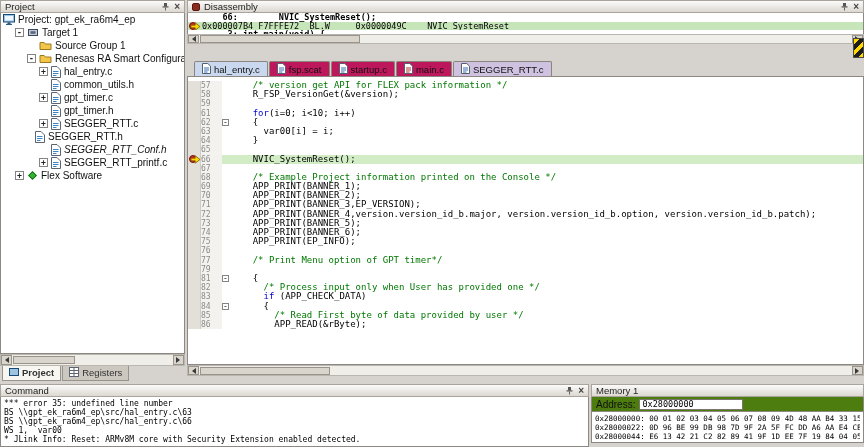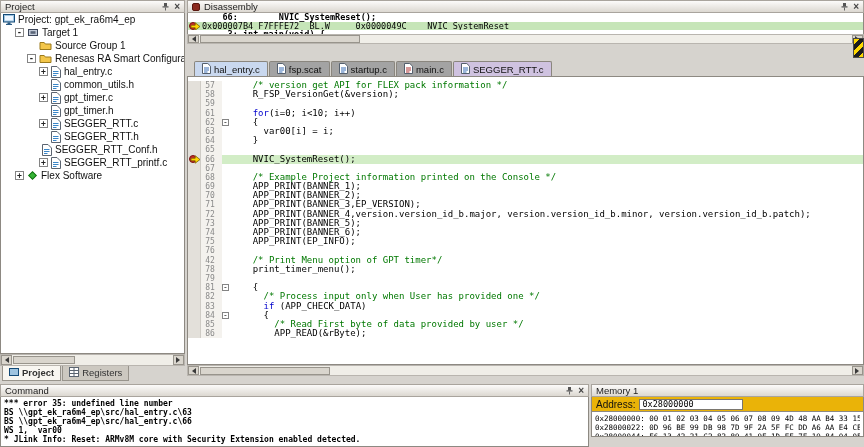--- a/index.html
+++ b/index.html
@@ -49,48 +49,48 @@
   .disasm-ico{width:8px;height:8px;background:#8c2b20;border:1px solid #5a170f;border-radius:2px;margin-right:4px;flex:none;}
   
   .bp-dot{position:absolute;left:1px;top:0;width:8px;height:8px;border-radius:50%;
        background:#c92a2a;border:1px solid #7a1212;}
   .cur-arrow{position:absolute;left:2px;top:0;}
   
   #editor-panel{left:187px;top:60px;width:677px;height:316px;}
   .tabbar{position:absolute;left:0;right:0;top:0;height:17px;display:flex;align-items:flex-end;
        padding-left:7px;border-bottom:1px solid #8d8982;background:#d6d3ce;}
   .etab{display:flex;align-items:center;gap:3px;height:15px;padding:0 7px;margin-right:1px;
-       border:1px solid #8a867e;border-bottom:none;border-radius:2px 2px 0 0;background:#a3a3a3;
+       border:1px solid #8a867e;border-bottom:none;border-radius:2px 2px 0 0;background:#be185d;
        font-size:9.5px;white-space:nowrap;}
   .etab.active{background:#c9d8ef;}
   .etab.purple{background:#cfc2e0;}
   #editor-body{top:17px;bottom:11px;border-top:none;padding-top:4px;
        font-family:"DejaVu Sans Mono",monospace;font-size:9px;}
   .ed-row{display:flex;height:9.2px;line-height:9.2px;}
   .ed-margin{width:13px;flex:none;background:#e3e0da;border-right:1px solid #cfccc6;position:relative;}
-  .ed-num{width:21px;flex:none;text-align:center;padding-right:3px;background:#f4f2ee;
+  .ed-num{width:21px;flex:none;text-align:left;padding-right:3px;background:#f4f2ee;
        color:#8a8a8a;font-size:8px;line-height:9.2px;}
   .ed-fold{width:9px;flex:none;background:#fff;position:relative;}
   .ed-code{flex:1;background:#fff;white-space:pre;overflow:hidden;color:#000;}
   .ed-row.cur .ed-code,.ed-row.cur .ed-fold{background:#d2edc6;}
   .tok-com{color:#007800;}
   .tok-kw{color:#0000cc;}
   .tok-p{color:#000;}
   .fold-box{position:absolute;left:0;top:1px;width:7px;height:7px;border:1px solid #848484;
        background:#fff;font:8px/5px "DejaVu Sans Mono",monospace;text-align:center;color:#222;}
   .mark-circle{position:absolute;left:2px;top:1px;width:7px;height:7px;border-radius:50%;
        background:#cac6c0;border:1px solid #6e6a64;}
   .ed-hscroll{position:absolute;left:0;right:0;bottom:0;height:11px;}
   
   #command-panel{left:0;top:384px;width:589px;height:63px;}
   #command-body{top:13px;bottom:0;padding:2px 3px;font-family:"DejaVu Sans Mono",monospace;font-size:8px;}
-  .cmd-line{height:9px;line-height:9px;white-space:pre;overflow:hidden;color:#000;font-weight:bold;}
-  
-  #memory-panel{left:591px;top:384px;width:273px;height:53px;}
-  .mem-addr-row{position:absolute;left:0;right:0;top:13px;height:15px;background:#eab308;
+  .cmd-line{height:9px;line-height:9px;white-space:pre;overflow:hidden;color:#000;}
+  
+  #memory-panel{left:591px;top:384px;width:273px;height:59px;}
+  .mem-addr-row{position:absolute;left:0;right:0;top:13px;height:15px;background:#4d7c0f;
        border:1px solid #8d8982;border-top:none;display:flex;align-items:center;padding:0 4px;gap:4px;}
   .mem-addr-row input{width:104px;height:11px;border:1px solid #7a766f;background:#fff;
        font:8.5px "DejaVu Sans Mono",monospace;padding:0 2px;}
   #memory-body{top:28px;bottom:0;padding:2px 3px;font-family:"DejaVu Sans Mono",monospace;font-size:7.5px;}
   .mem-row{height:9px;line-height:9px;white-space:pre;overflow:hidden;color:#000;}
 </style>
 </head>
 <body>
 
 <div class="app">
@@ -202,33 +202,33 @@
           <span class="ticon">
             <svg width="10" height="12">
               <path d="M0.5 0.5 H6 L9.5 4 V11.5 H0.5 Z" fill="#fff" stroke="#5b6470"></path>
               <rect x="2" y="5" width="5.5" height="1" fill="#3a86c8"></rect>
               <rect x="2" y="7" width="5.5" height="1" fill="#3a86c8"></rect>
               <rect x="2" y="9" width="3.5" height="1" fill="#3a86c8"></rect>
             </svg>
           </span>
           <span class="tlabel">SEGGER_RTT.c</span>
         </div>
-        <div class="tree-row" style="padding-left: 38px;">
+        <div class="tree-row" style="padding-left: 22px;">
           <span class="exp-sp"></span>
           <span class="ticon">
             <svg width="10" height="12">
               <path d="M0.5 0.5 H6 L9.5 4 V11.5 H0.5 Z" fill="#fff" stroke="#5b6470"></path>
               <rect x="2" y="5" width="5.5" height="1" fill="#3a86c8"></rect>
               <rect x="2" y="7" width="5.5" height="1" fill="#3a86c8"></rect>
               <rect x="2" y="9" width="3.5" height="1" fill="#3a86c8"></rect>
             </svg>
           </span>
           <span class="tlabel">SEGGER_RTT.h</span>
         </div>
-        <div class="tree-row" style="padding-left: 29px;">
+        <div class="tree-row" style="padding-left: 38px; font-style: italic;">
           <span class="exp-sp"></span>
           <span class="ticon">
             <svg width="10" height="12">
               <path d="M0.5 0.5 H6 L9.5 4 V11.5 H0.5 Z" fill="#fff" stroke="#5b6470"></path>
               <rect x="2" y="5" width="5.5" height="1" fill="#3a86c8"></rect>
               <rect x="2" y="7" width="5.5" height="1" fill="#3a86c8"></rect>
               <rect x="2" y="9" width="3.5" height="1" fill="#3a86c8"></rect>
             </svg>
           </span>
           <span class="tlabel">SEGGER_RTT_Conf.h</span>
@@ -455,21 +455,21 @@
         <div class="ed-row">
           <span class="ed-margin"></span>
           <span class="ed-num">71</span>
           <span class="ed-fold"></span>
           <span class="ed-code"><span class="tok-p">    APP_PRINT(BANNER_3,EP_VERSION);</span></span>
         </div>
         <div class="ed-row">
           <span class="ed-margin"></span>
           <span class="ed-num">72</span>
           <span class="ed-fold"></span>
-          <span class="ed-code"><span class="tok-p">    APP_PRINT(BANNER_4,version.version_id_b.major, version.version_id_b.minor, version.version_id_b.patch);</span></span>
+          <span class="ed-code"><span class="tok-p">    APP_PRINT(BANNER_4,version.version_id_b.major, version.version_id_b.option, version.version_id_b.patch);</span></span>
         </div>
         <div class="ed-row">
           <span class="ed-margin"></span>
           <span class="ed-num">73</span>
           <span class="ed-fold"></span>
           <span class="ed-code"><span class="tok-p">    APP_PRINT(BANNER_5);</span></span>
         </div>
         <div class="ed-row">
           <span class="ed-margin"></span>
           <span class="ed-num">74</span>
@@ -483,29 +483,23 @@
           <span class="ed-code"><span class="tok-p">    APP_PRINT(EP_INFO);</span></span>
         </div>
         <div class="ed-row">
           <span class="ed-margin"></span>
           <span class="ed-num">76</span>
           <span class="ed-fold"></span>
           <span class="ed-code"></span>
         </div>
         <div class="ed-row">
           <span class="ed-margin"></span>
-          <span class="ed-num">42</span>
+          <span class="ed-num">77</span>
           <span class="ed-fold"></span>
           <span class="ed-code"><span class="tok-com">    /* Print Menu option of GPT timer*/</span></span>
-        </div>
-        <div class="ed-row">
-          <span class="ed-margin"></span>
-          <span class="ed-num">78</span>
-          <span class="ed-fold"></span>
-          <span class="ed-code"><span class="tok-p">    print_timer_menu();</span></span>
         </div>
         <div class="ed-row">
           <span class="ed-margin"></span>
           <span class="ed-num">79</span>
           <span class="ed-fold"></span>
           <span class="ed-code"></span>
         </div>
         <div class="ed-row">
           <span class="ed-margin"></span>
           <span class="ed-num">81</span>

